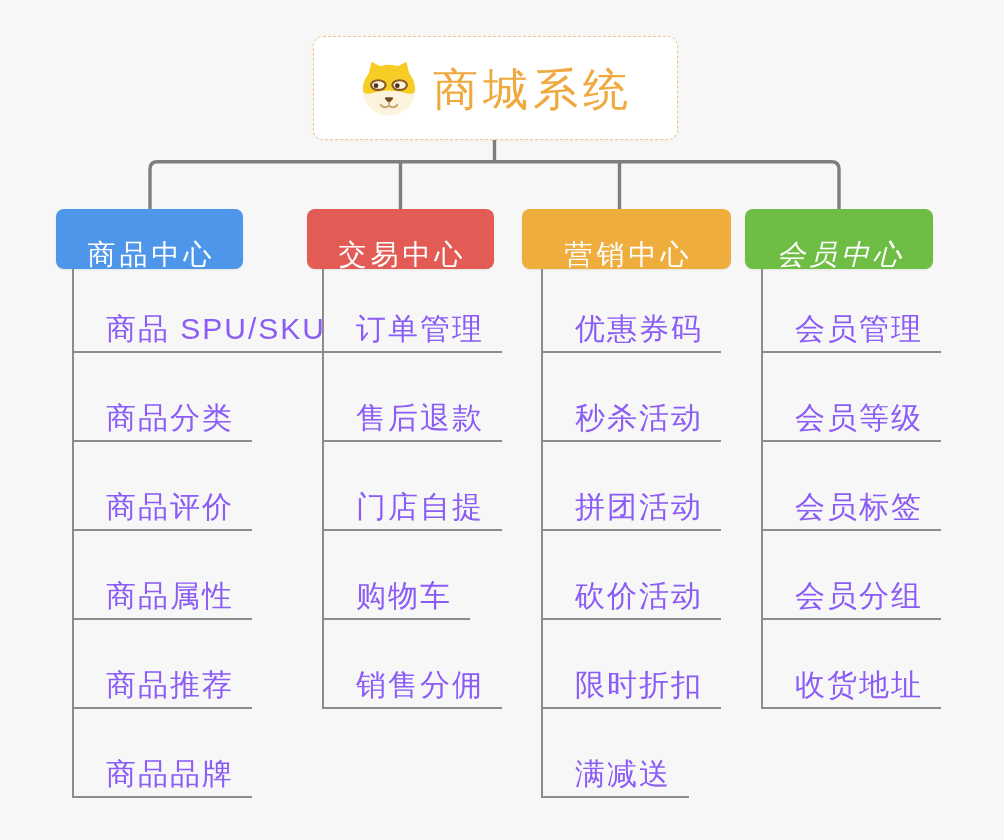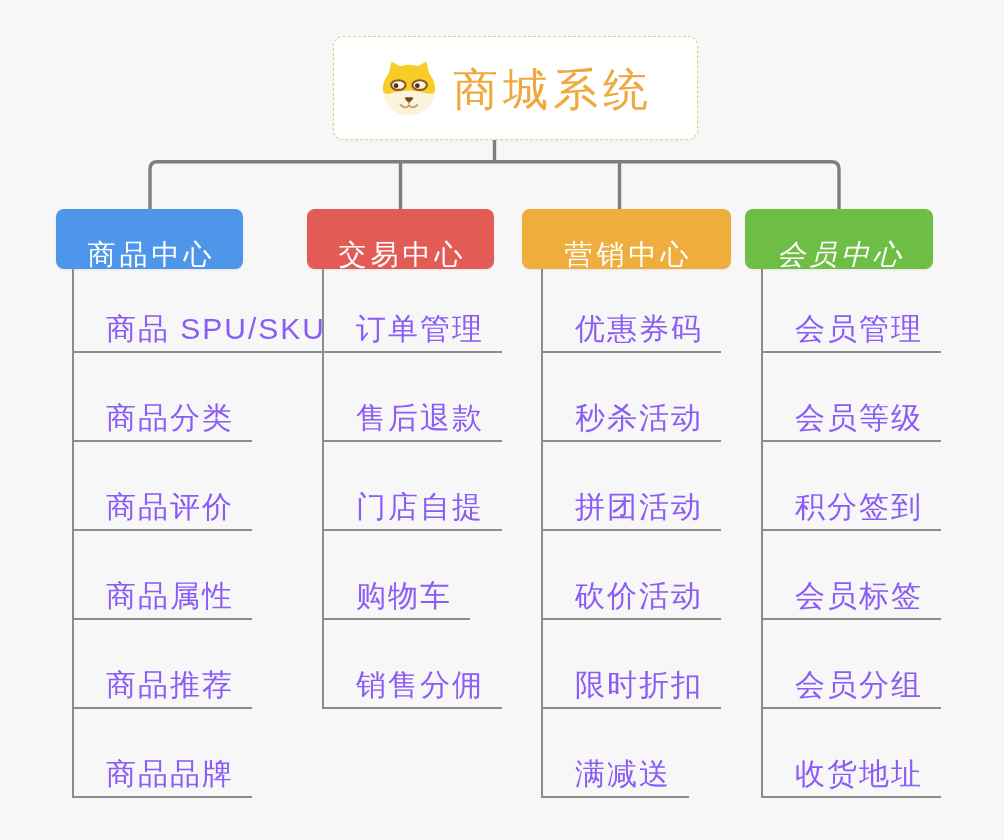--- a/index.html
+++ b/index.html
@@ -15,21 +15,21 @@
   .connectors { position: absolute; left: 0; top: 0; width: 1004px; height: 840px; }
   .connectors path { stroke: #7E7E7E; stroke-width: 3.4; fill: none; }
 
   
   .root {
     position: absolute; left: 313px; top: 36px; width: 365px; height: 104px;
     background: #FFFFFF;
     border: 1px dashed #F2C47C;
     border-radius: 10px;
     box-shadow: 0 1px 3px rgba(0,0,0,0.04);
-    display: flex; align-items: center; justify-content: center; gap: 13px; margin-left: 20px;
+    display: flex; align-items: center; justify-content: center; gap: 13px;
   }
   .root-title {
     font-size: 45px; letter-spacing: 5px; color: #EFA93F; line-height: 1;
     padding-top: 2px; white-space: nowrap;
   }
   .dog-icon { width: 62px; height: 60px; display: block; }
 
   
   .branch {
     position: absolute; top: 209px; height: 60px;
@@ -171,23 +171,20 @@
   </div>
 
   <div class="col c3">
     <div class="item">
         <span>会员管理</span>
       </div>
     <div class="item">
         <span>会员等级</span>
       </div>
     <div class="item">
-        <span>积分签到</span>
-      </div>
-    <div class="item">
         <span>会员标签</span>
       </div>
     <div class="item">
         <span>会员分组</span>
       </div>
     <div class="item">
         <span>收货地址</span>
       </div>
   </div>
 

